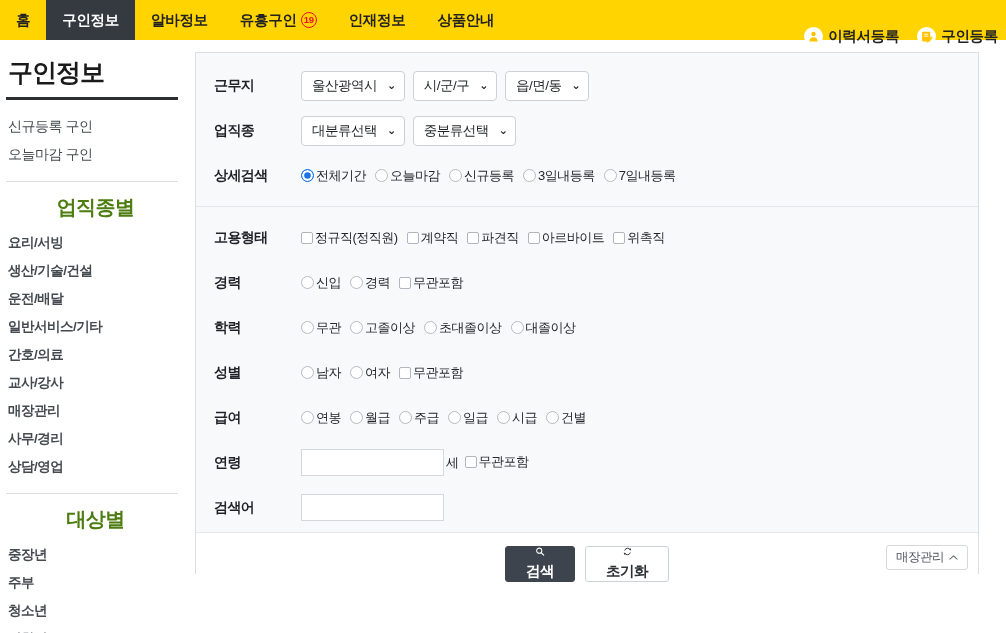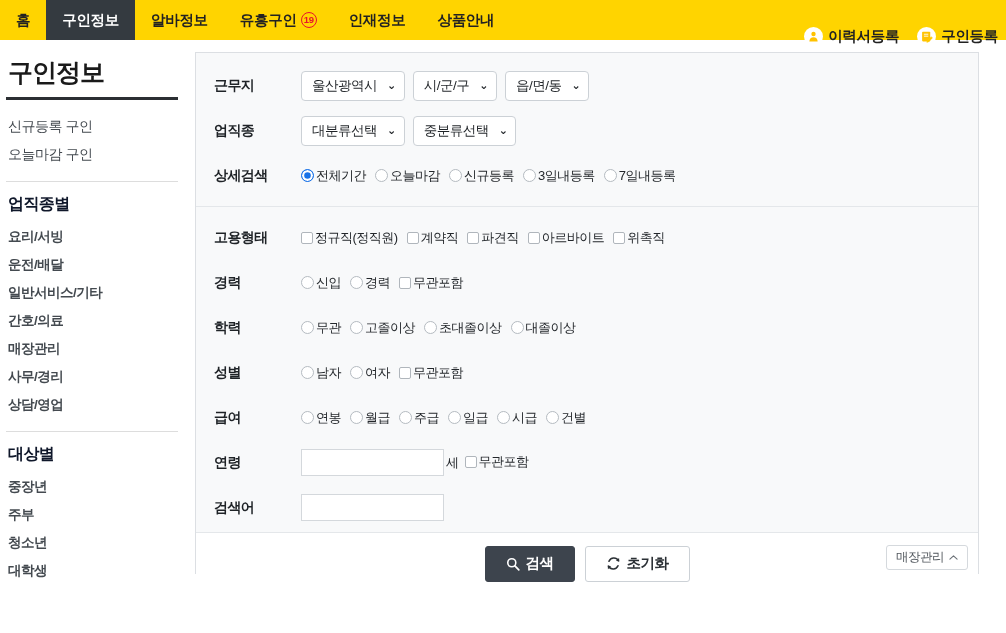--- a/index.html
+++ b/index.html
@@ -115,26 +115,27 @@
     cursor: pointer;
     letter-spacing: -0.5px;
   }
   .side-sep {
     height: 1px;
     background: #dddddd;
     width: 172px;
     margin: 12px 0 12px 0;
   }
   .side-head {
-    font-size: 16px;
-    font-weight: bold;
-    color: #0f172a;
+    font-size: 20px;
+    font-weight: bold;
+    color: #4d7c0f;
     letter-spacing: -0.6px;
     padding-left: 2px;
     margin-bottom: 8px;
+    text-align: center;
   }
   .side-cat {
     font-size: 13.5px;
     color: #444a50;
     padding: 5px 0 5px 2px;
     cursor: pointer;
     letter-spacing: -0.5px;
     font-weight: bold;
   }
 
@@ -264,20 +265,21 @@
     align-items: center;
     justify-content: center;
     gap: 6px;
     height: 36px;
     padding: 0 20px;
     font-size: 14.5px;
     font-weight: bold;
     border-radius: 3px;
     cursor: pointer;
     letter-spacing: -0.5px;
+    flex-direction: column;
   }
   .btn-search {
     background: #3d444d;
     color: #ffffff;
     border: 1px solid #3d444d;
     margin-right: 10px;
   }
   .btn-reset {
     background: #ffffff;
     color: #2b3035;
@@ -356,23 +358,25 @@
     <div class="side-title">구인정보</div>
     <div class="side-rule"></div>
     <div id="sideLinks">
         <div class="side-link">신규등록 구인</div>
         <div class="side-link">오늘마감 구인</div>
       </div>
     <div class="side-sep"></div>
     <div class="side-head">업직종별</div>
     <div id="sideG1">
         <div class="side-cat">요리/서빙</div>
+        <div class="side-cat">생산/기술/건설</div>
         <div class="side-cat">운전/배달</div>
         <div class="side-cat">일반서비스/기타</div>
         <div class="side-cat">간호/의료</div>
+        <div class="side-cat">교사/강사</div>
         <div class="side-cat">매장관리</div>
         <div class="side-cat">사무/경리</div>
         <div class="side-cat">상담/영업</div>
       </div>
     <div class="side-sep"></div>
     <div class="side-head">대상별</div>
     <div id="sideG2">
         <div class="side-cat">중장년</div>
         <div class="side-cat">주부</div>
         <div class="side-cat">청소년</div>

